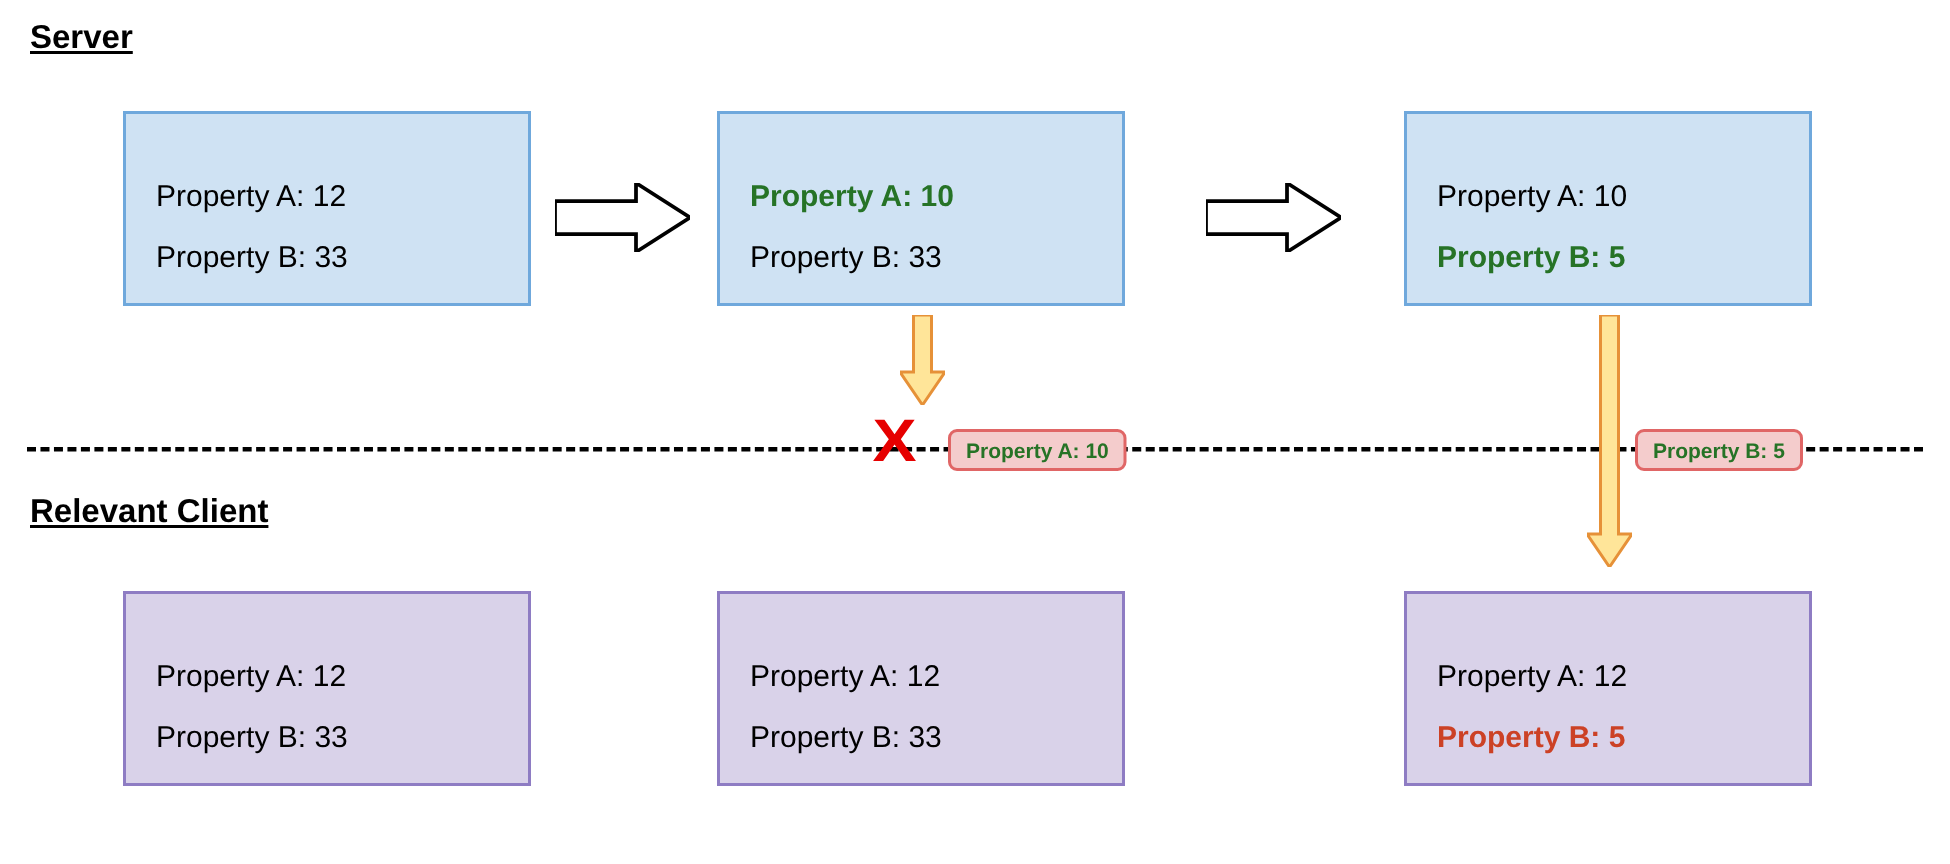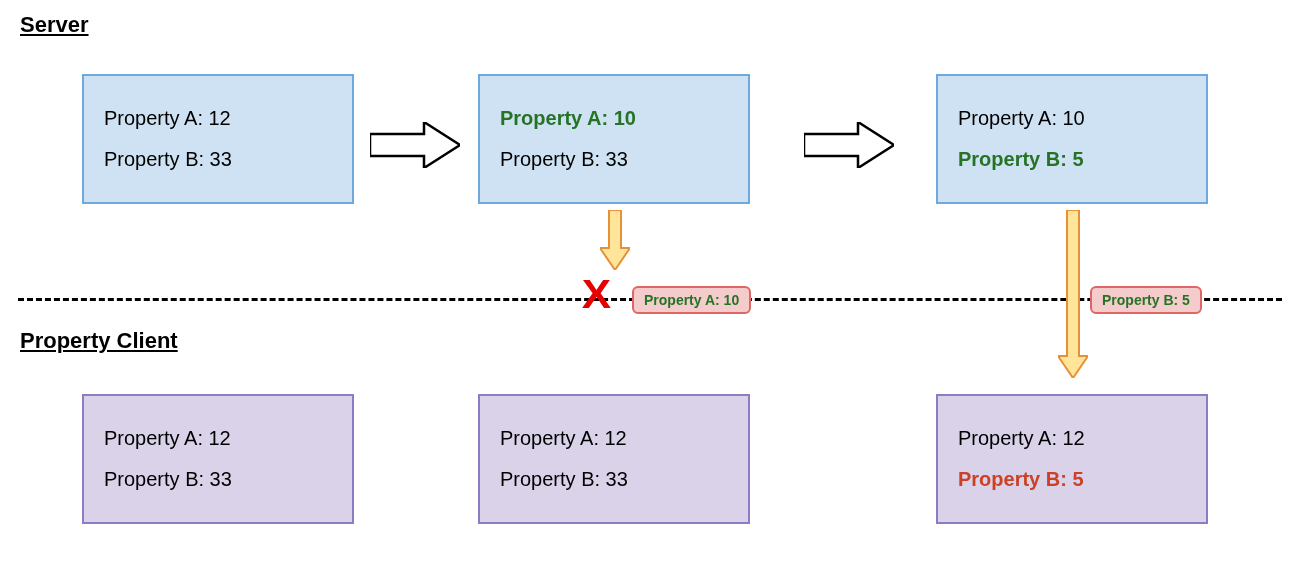--- a/index.html
+++ b/index.html
@@ -22,21 +22,21 @@
     font-size: 22px;
     font-weight: bold;
     text-decoration: underline;
   }
   .box {
     position: absolute;
     border: 2px solid;
     padding: 18px 20px;
     display: flex;
     flex-direction: column;
-    justify-content: center;
+    justify-content: flex-end;
     gap: 18px;
   }
   .server-box {
     background: #cfe2f3;
     border-color: #6fa8dc;
     width: 272px;
     height: 130px;
   }
   .client-box {
     background: #d9d2e9;
@@ -88,21 +88,21 @@
     height: 0;
   }
 </style>
 </head>
 <body>
 
 <div class="stage">
 
   <div class="section-title" style="left:20px; top:12px;">Server</div>
 
-  <div class="section-title" style="left:20px; top:328px;">Property Client</div>
+  <div class="section-title" style="left:20px; top:328px;">Relevant Client</div>
 
   <div class="dash-line" style="top:298px;"></div>
 
   <div class="box server-box" style="left:82px; top:74px;">
     <div class="prop">Property A: 12</div>
     <div class="prop">Property B: 33</div>
   </div>
 
   <div class="box server-box" style="left:478px; top:74px;">
     <div class="prop bold green">Property A: 10</div>

